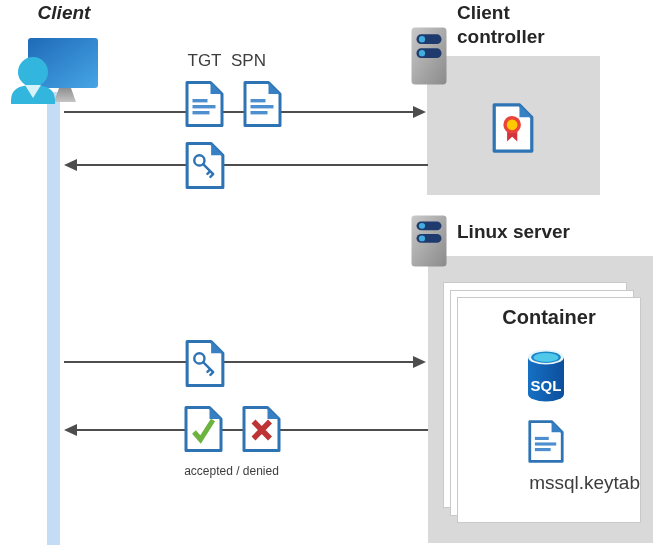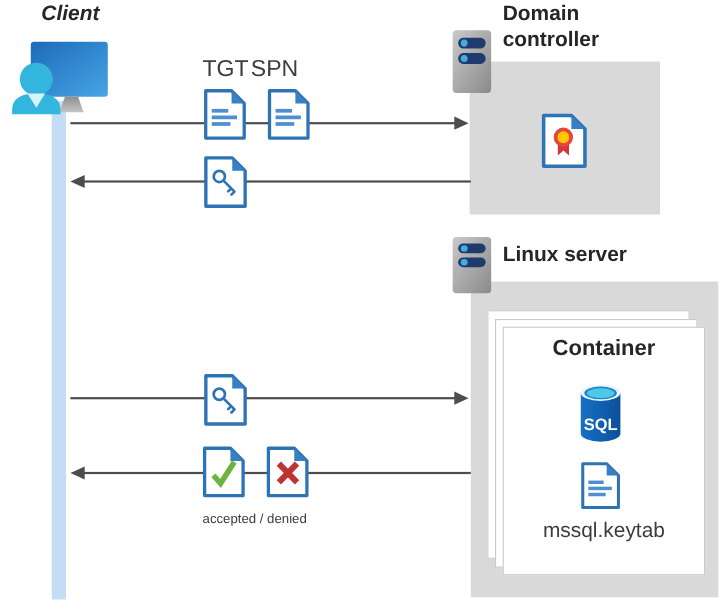--- a/index.html
+++ b/index.html
@@ -2,31 +2,31 @@
 <html><head>
 <meta charset="utf-8">
 <style>
   html,body{margin:0;padding:0;background:#fff;}
   .canvas{
     position:relative;width:660px;height:558px;background:#fff;overflow:hidden;
     font-family:"Liberation Sans",sans-serif;color:#262626;
   }
   .abs{position:absolute;}
   .label{font-weight:bold;font-size:19px;color:#262626;line-height:24px;}
-  .msg-label{position:absolute;font-size:21px;color:#3d3d3d;text-align:center;}
+  .msg-label{position:absolute;font-size:17px;color:#3d3d3d;text-align:center;}
   .lifeline{position:absolute;left:47px;top:92px;width:13px;height:453px;background:#C5DCF6;z-index:1;}
   .panel{position:absolute;background:#D9D9D9;z-index:0;}
   .dc-box{left:427px;top:56px;width:173px;height:139px;}
   .linux-box{left:428px;top:256px;width:225px;height:287px;}
   .card{position:absolute;width:184px;height:226px;background:#fff;border:1px solid #C9C9C9;box-sizing:border-box;z-index:2;}
   .card-back{left:443px;top:282px;}
   .card-mid{left:450px;top:290px;}
   .card-front{left:457px;top:297px;}
   .container-label{position:absolute;left:0;top:8px;width:100%;text-align:center;font-weight:bold;font-size:20px;color:#262626;}
-  .keytab-label{position:absolute;left:0;top:174px;width:100%;text-align:center;font-size:19px;color:#3d3d3d;}
+  .keytab-label{position:absolute;left:0;top:174px;width:100%;text-align:right;font-size:19px;color:#3d3d3d;}
   
   .arrow{position:absolute;height:12px;z-index:2;}
   .arrow .line{position:absolute;top:5px;height:2px;background:#4D4D4D;}
   .arrow.right .line{left:0;right:11px;}
   .arrow.left  .line{left:11px;right:0;}
   .head-right{position:absolute;right:0;top:0;width:0;height:0;
     border-top:6px solid transparent;border-bottom:6px solid transparent;border-left:13px solid #4D4D4D;}
   .head-left{position:absolute;left:0;top:0;width:0;height:0;
     border-top:6px solid transparent;border-bottom:6px solid transparent;border-right:13px solid #4D4D4D;}
   .icon{position:absolute;z-index:3;}
@@ -78,21 +78,21 @@
     <polygon points="55,62 67,62 72,76 50,76" fill="url(#g-stand)"></polygon>
     <circle cx="29" cy="46" r="15" fill="#33B6DE"></circle>
     <path d="M7 78 L7 74 Q7 59 29 59 Q51 59 51 74 L51 78 Z" fill="#33B6DE"></path>
     <polygon points="21,59 29,72 37,59" fill="#D8F2F9"></polygon>
   </svg>
 
   <div class="panel dc-box"></div>
   <svg class="icon" style="left:410px;top:26px;" width="38" height="60" viewBox="0 0 38 58" preserveAspectRatio="none">
       <use href="#sym-server"></use>
     </svg>
-  <div class="label abs" style="left:457px;top:1px;width:125px;">Domain controller</div>
+  <div class="label abs" style="left:457px;top:1px;width:125px;">Client controller</div>
 
   <svg class="icon" style="left:491px;top:102px;" width="44" height="52" viewBox="0 0 41 48">
     <use href="#sym-doc"></use>
     <path d="M15 26 h9.5 v10.5 l-4.75 -4.3 l-4.75 4.3 Z" fill="#D2353C"></path>
     <circle cx="19.7" cy="21" r="6.6" fill="#FFC800" stroke="#E8443C" stroke-width="3.2"></circle>
   </svg>
 
   <div class="panel linux-box"></div>
   <svg class="icon" style="left:410px;top:214px;" width="38" height="54" viewBox="0 0 38 58" preserveAspectRatio="none">
       <use href="#sym-server"></use>

